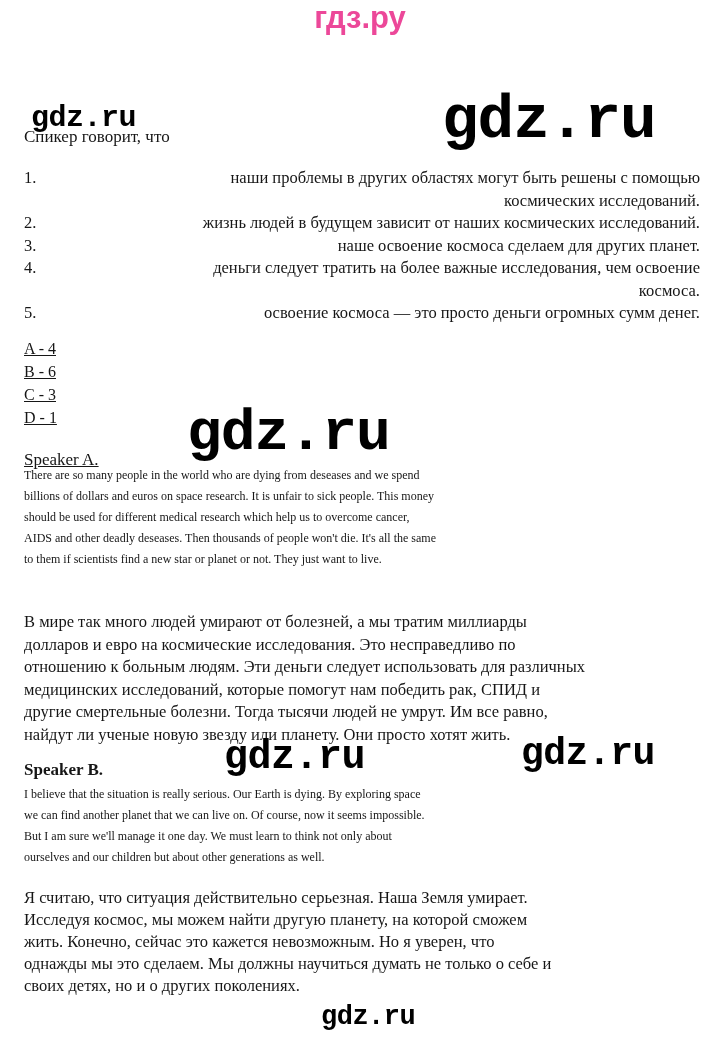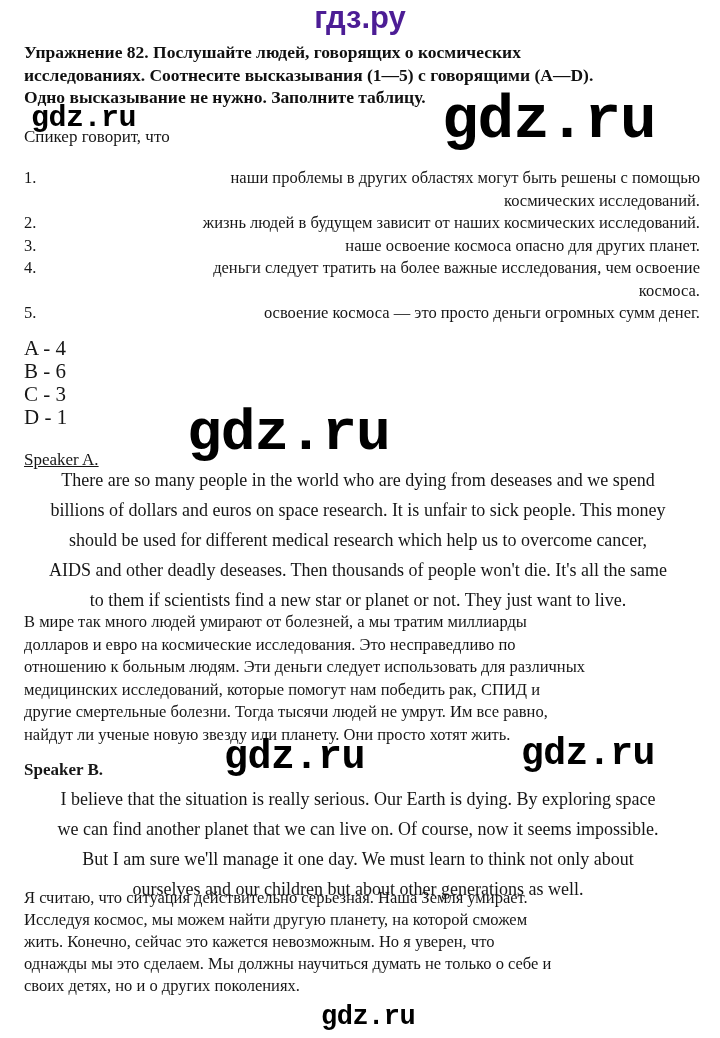--- a/index.html
+++ b/index.html
@@ -15,21 +15,21 @@
   }
   .site-header {
     position: absolute;
     top: 1px; left: 0;
     width: 100%;
     text-align: center;
     font-family: "Liberation Sans", "DejaVu Sans", sans-serif;
     font-weight: 700;
     font-size: 31px;
     line-height: 34px;
-    color: #4c1d95;
+    color: #ec4899;
   }
   .exercise-title {
     position: absolute;
     top: 41px; left: 24px;
     width: 676px;
     font-weight: 700;
     font-size: 17.5px;
     line-height: 22.5px;
     white-space: pre-line;
     color: #101010;
@@ -60,39 +60,39 @@
     font-size: 16.5px;
     line-height: 22.5px;
     white-space: pre-line;
     text-align: right;
   }
   .answers {
     position: absolute;
     top: 337px; left: 24px;
   }
   .answer-line {
-    font-size: 21px;
+    font-size: 16px;
     line-height: 23px;
+    text-decoration: underline;
   }
   .speaker-label {
     position: absolute;
     left: 24px;
     font-size: 17px;
     line-height: 20px;
   }
   .speaker-label.a { top: 450px; text-decoration: underline; }
   .speaker-label.b { top: 760px; font-weight: bold; }
   .speaker-text {
     position: absolute;
     left: 24px;
     width: 668px;
-    font-size: 18px;
-    line-height: 30px;
+    font-size: 12px;
+    line-height: 21px;
     white-space: pre-line;
-    text-align: center;
   }
   .speaker-text.a { top: 465px; }
   .speaker-text.b { top: 784px; }
   .translation {
     position: absolute;
     left: 24px;
     width: 668px;
     font-size: 16.5px;
     line-height: 22.5px;
     white-space: pre-line;
@@ -115,42 +115,39 @@
   .wm5 { left: 521px; top: 735px;  font-size: 38px; }
   .wm6 { left: 321px; top: 1004px; font-size: 27px; }
 </style>
 </head>
 <body>
 
 <div class="page">
 
   <div class="site-header">гдз.ру</div>
 
-  <div class="exercise-title">Упражнение 82. Послушайте людей, говорящих о космических
-исследованиях. Соотнесите высказывания (1—5) с говорящими (А—D).
-Одно высказывание не нужно. Заполните таблицу.</div>
 
   <div class="watermark wm1">gdz.ru</div>
   <div class="watermark wm2">gdz.ru</div>
 
   <div class="speaker-intro">Спикер говорит, что</div>
 
   <ol class="statements">
     <li class="statement">
       <span class="num">1.</span>
       <span class="txt">наши проблемы в других областях могут быть решены с помощью
 космических исследований.</span>
     </li>
     <li class="statement">
       <span class="num">2.</span>
       <span class="txt">жизнь людей в будущем зависит от наших космических исследований.</span>
     </li>
     <li class="statement">
       <span class="num">3.</span>
-      <span class="txt">наше освоение космоса опасно для других планет.</span>
+      <span class="txt">наше освоение космоса сделаем для других планет.</span>
     </li>
     <li class="statement">
       <span class="num">4.</span>
       <span class="txt">деньги следует тратить на более важные исследования, чем освоение
 космоса.</span>
     </li>
     <li class="statement">
       <span class="num">5.</span>
       <span class="txt">освоение космоса — это просто деньги огромных сумм денег.</span>
     </li>

